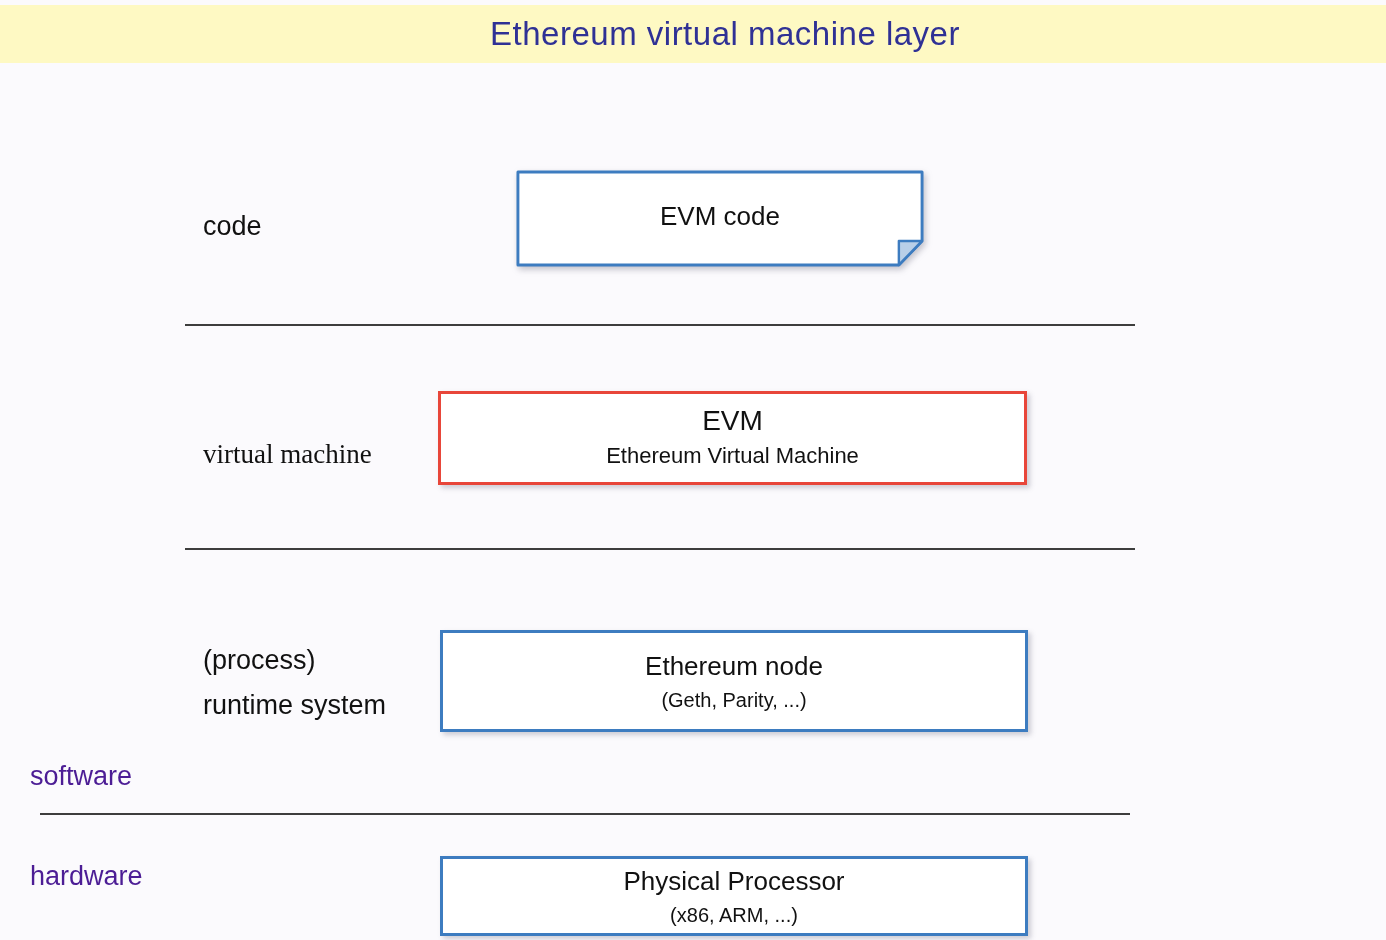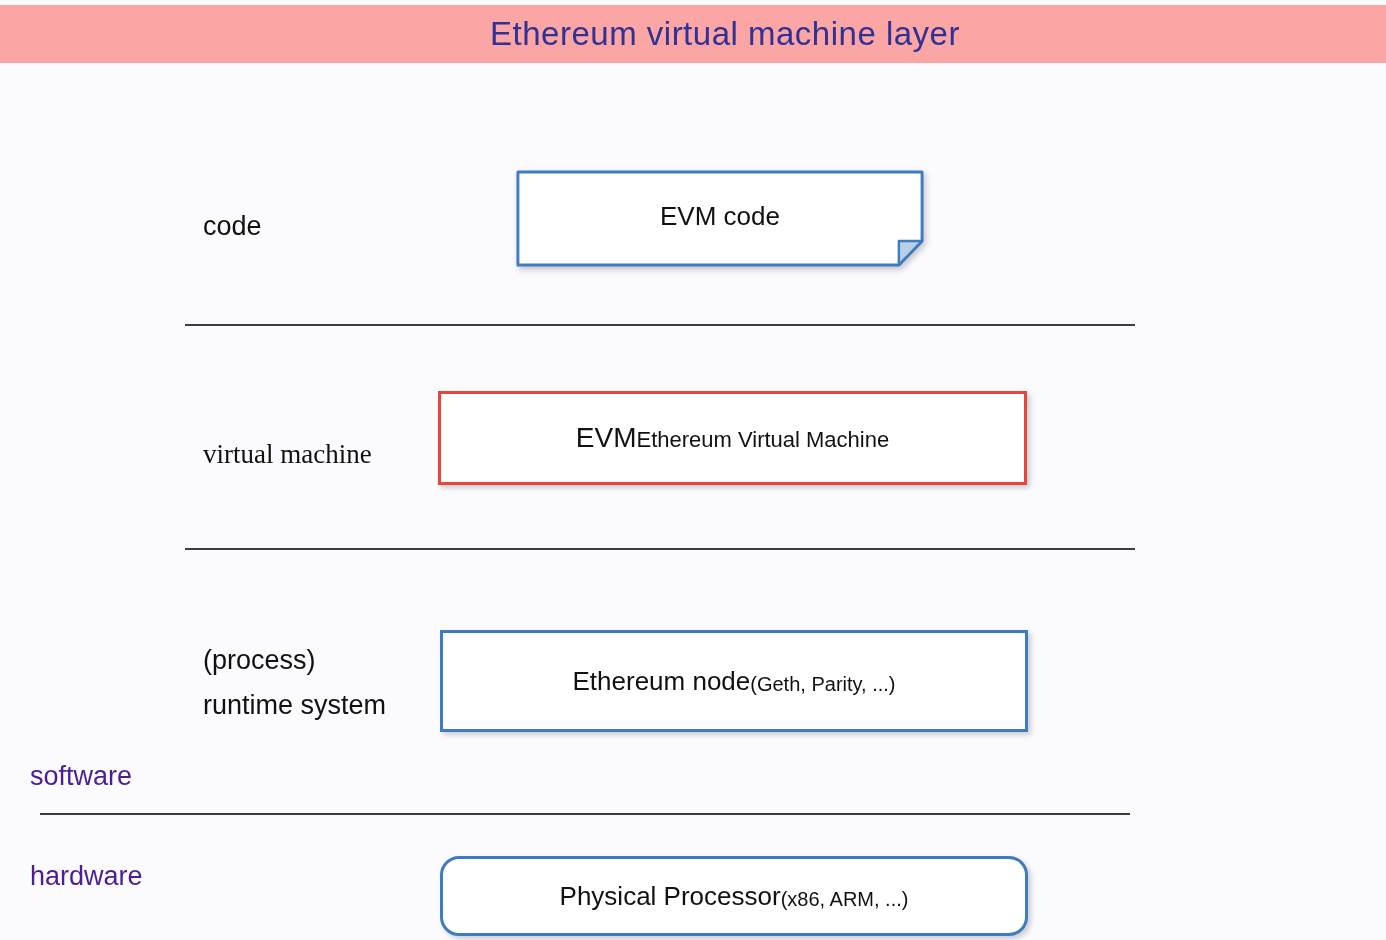--- a/index.html
+++ b/index.html
@@ -69,21 +69,21 @@
   .sep1 { left: 185px; width: 950px; top: 324px; }
   .sep2 { left: 185px; width: 950px; top: 548px; }
   .sep-sw-hw { left: 40px; width: 1090px; top: 813px; }
   
   .box {
     position: absolute;
     box-sizing: border-box;
     background: #ffffff;
     border: 3px solid #3d7cc0;
     display: flex;
-    flex-direction: row;
+    flex-direction: column;
     align-items: center;
     justify-content: center;
     text-align: center;
     box-shadow: 3px 3px 5px rgba(90, 90, 110, 0.28);
   }
   .box-red       { left: 438px; top: 391px; width: 589px; height: 94px; }
   .box-node      { left: 440px; top: 630px; width: 588px; height: 102px; }
   .box-processor { left: 440px; top: 856px; width: 588px; height: 80px; }
   .box-title {
     font-size: 26px;
@@ -127,21 +127,21 @@
     font-size: 26px;
     color: #111111;
     padding-bottom: 4px;
   }
 </style>
 </head>
 <body>
 
 <div class="page" style="background-color: rgb(251, 250, 253);">
 
-  <header class="titlebar" style="background-color: #fca5a5;">
+  <header class="titlebar" style="background-color: #fef9c3;">
     <h1 class="title" style="color: rgb(47, 49, 149);">Ethereum virtual machine layer</h1>
   </header>
 
   <div class="row-label lbl-code">code</div>
 
   <figure class="note-shape">
     <svg viewBox="0 0 422 97" preserveAspectRatio="none">
       <path d="M2 2 H420 V71 L396 95 H2 Z" fill="#ffffff" stroke-width="3" stroke-linejoin="round" stroke="#3d7cc0"></path>
       <path d="M396 95 L396 71 L420 71 Z" stroke-width="2.5" stroke-linejoin="round" stroke="#3d7cc0" fill="#b9cfe8"></path>
     </svg>
@@ -168,18 +168,18 @@
     <div class="box-title">Ethereum node</div>
     <div class="box-sub">(Geth, Parity, ...)</div>
   </div>
 
   <div class="side-label lbl-software">software</div>
 
   <div class="sep sep-sw-hw" style="background-color: rgb(61, 61, 61);"></div>
 
   <div class="side-label lbl-hardware">hardware</div>
 
-  <div class="box box-processor" style="border-color: rgb(61, 124, 192); border-radius: 19px;">
+  <div class="box box-processor" style="border-color: rgb(61, 124, 192);">
     <div class="box-title">Physical Processor</div>
     <div class="box-sub">(x86, ARM, ...)</div>
   </div>
 
 </div>
 
 </body></html>

